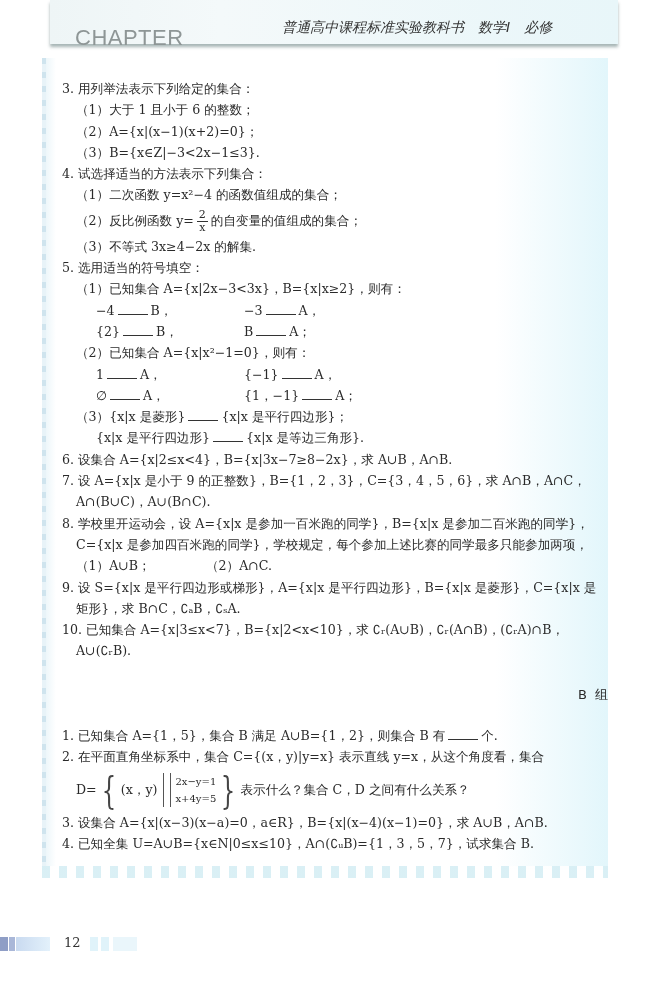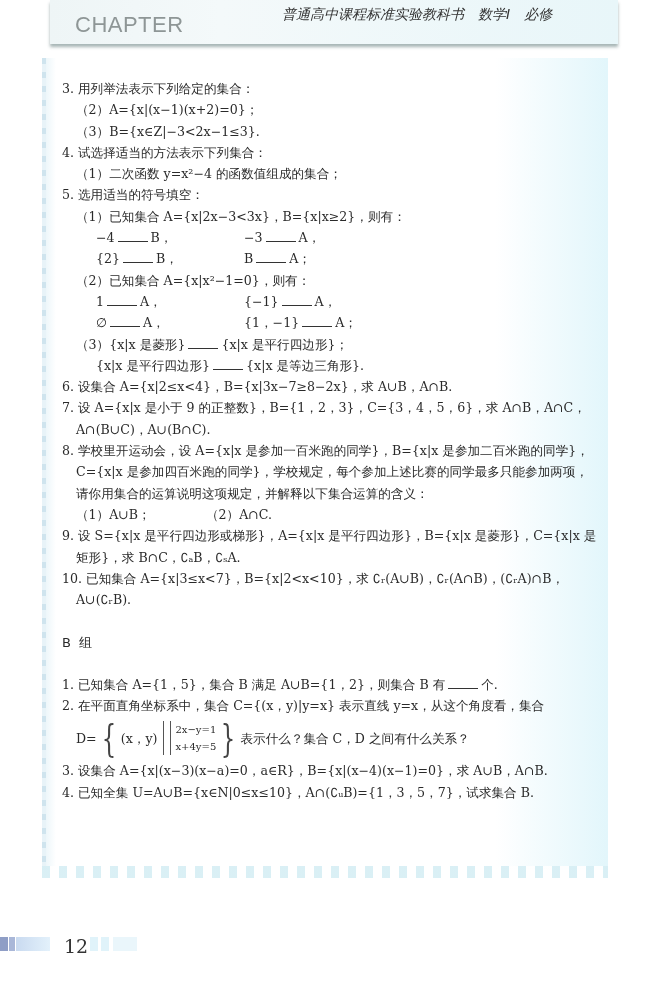--- a/index.html
+++ b/index.html
@@ -8,27 +8,27 @@
       background:#ffffff;
       font-family:"DejaVu Serif", "Liberation Serif", serif;
       color:#2a2a2a;
     }
     .header-bar {
       position:absolute; left:50px; top:0; width:568px; height:44px;
       background:linear-gradient(90deg,#eef5f6 0%,#f4f9fa 30%,#e8f6f9 100%);
       box-shadow:0 3px 3px rgba(60,90,90,0.45);
     }
     .chapter-label {
-      position:absolute; left:25px; top:12px;
+      position:absolute; left:25px; top:25px;
       font-family:"Liberation Sans", sans-serif; font-size:22px; color:#8e9696;
       letter-spacing:0.5px;
       text-align:right;
     }
     .series-title {
-      position:absolute; left:232px; top:6px;
+      position:absolute; left:232px; top:19px;
       font-family:"DejaVu Sans", sans-serif; font-size:14px; font-style:italic;
       color:#333; white-space:nowrap;
     }
     .series-title span { margin-left:14px; }
     .panel {
       position:absolute; left:42px; top:58px; width:566px; height:812px;
       background:linear-gradient(90deg,#e6f3f8 0px,#ffffff 14px,#ffffff 80%,#e2f6fb 100%);
     }
     .panel-left-ticks {
       position:absolute; left:42px; top:58px; width:4px; height:812px;
@@ -47,32 +47,32 @@
     .i1 { padding-left:14px; }
     .i2 { padding-left:34px; }
     .two-col { display:flex; }
     .two-col > span:first-child { width:148px; padding-left:34px; }
     .blank { display:inline-block; width:30px; border-bottom:1px solid #333; margin:0 3px; height:10px; }
     .frac { display:inline-block; vertical-align:middle; text-align:center; font-size:11px; line-height:12px; margin:0 3px; }
     .frac .num { display:block; border-bottom:1px solid #333; padding:0 2px; }
     .frac .den { display:block; }
     .tall { line-height:30px; }
     .group-title {
-      text-align:left; font-family:"DejaVu Sans", sans-serif; font-size:13px;
+      text-align:right; font-family:"DejaVu Sans", sans-serif; font-size:13px;
       margin:22px 0 20px 0; letter-spacing:2px;
     }
     .sysline { display:flex; align-items:center; padding-left:14px; height:44px; }
     .brace-big { font-size:38px; line-height:38px; font-weight:100; color:#444; transform:scaleX(0.6); display:inline-block; }
     .sys { display:inline-block; border-left:1px solid #555; padding-left:6px; margin-left:6px; font-size:10px; line-height:17px; }
     .sys-inner { border-left:1px solid #555; padding-left:4px; }
     .page-num-area { position:absolute; left:0; top:937px; height:14px; width:200px; }
     .pn-bar1 { position:absolute; left:0; top:0; width:8px; height:14px; background:#8f9ec6; }
     .pn-bar2 { position:absolute; left:9px; top:0; width:6px; height:14px; background:#a9b7d8; }
     .pn-bar3 { position:absolute; left:16px; top:0; width:34px; height:14px; background:linear-gradient(90deg,#c9daf0,#e3f1fb); }
-    .pn-num { position:absolute; left:64px; top:-2px; font-size:19px; color:#333; }
+    .pn-num { position:absolute; left:64px; top:-2px; font-size:13px; color:#333; }
     .pn-bar4 { position:absolute; left:90px; top:0; width:8px; height:14px; background:#e0f3fa; }
     .pn-bar5 { position:absolute; left:101px; top:0; width:8px; height:14px; background:#e0f3fa; }
     .pn-bar6 { position:absolute; left:113px; top:0; width:24px; height:14px; background:#eaf6fb; }
   </style>
 </head>
 <body>
 
 <div class="header-bar">
   <div class="chapter-label">CHAPTER</div>
   <div class="series-title">
@@ -80,25 +80,30 @@
   </div>
 </div>
 
 <div class="panel"></div>
 <div class="panel-left-ticks"></div>
 <div class="panel-bottom-ticks"></div>
 
 <div class="content">
 
   <div class="line">3. 用列举法表示下列给定的集合：</div>
+  <div class="line i1">（1）大于 1 且小于 6 的整数；</div>
   <div class="line i1">（2）A={x|(x−1)(x+2)=0}；</div>
   <div class="line i1">（3）B={x∈Z|−3&lt;2x−1≤3}.</div>
 
   <div class="line">4. 试选择适当的方法表示下列集合：</div>
   <div class="line i1">（1）二次函数 y=x²−4 的函数值组成的集合；</div>
+  <div class="line i1 tall">
+    <span>（2）反比例函数 y=</span><span class="frac"><span class="num">2</span><span class="den">x</span></span><span>的自变量的值组成的集合；</span>
+  </div>
+  <div class="line i1">（3）不等式 3x≥4−2x 的解集.</div>
 
   <div class="line">5. 选用适当的符号填空：</div>
   <div class="line i1">（1）已知集合 A={x|2x−3&lt;3x}，B={x|x≥2}，则有：</div>
   <div class="line two-col">
     <span><span>−4</span><span class="blank"></span><span>B，</span></span>
     <span><span>−3</span><span class="blank"></span><span>A，</span></span>
   </div>
   <div class="line two-col">
     <span><span>{2}</span><span class="blank"></span><span>B，</span></span>
     <span><span>B</span><span class="blank"></span><span>A；</span></span>
@@ -119,21 +124,20 @@
     <span>{x|x 是平行四边形}</span><span class="blank"></span><span>{x|x 是等边三角形}.</span>
   </div>
 
   <div class="line">6. 设集合 A={x|2≤x&lt;4}，B={x|3x−7≥8−2x}，求 A∪B，A∩B.</div>
 
   <div class="line">7. 设 A={x|x 是小于 9 的正整数}，B={1，2，3}，C={3，4，5，6}，求 A∩B，A∩C，</div>
   <div class="line i1">A∩(B∪C)，A∪(B∩C).</div>
 
   <div class="line">8. 学校里开运动会，设 A={x|x 是参加一百米跑的同学}，B={x|x 是参加二百米跑的同学}，</div>
   <div class="line i1">C={x|x 是参加四百米跑的同学}，学校规定，每个参加上述比赛的同学最多只能参加两项，</div>
-  <div class="line i1">请你用集合的运算说明这项规定，并解释以下集合运算的含义：</div>
   <div class="line i1">
     <span style="display:inline-block;width:130px">（1）A∪B；</span><span>（2）A∩C.</span>
   </div>
 
   <div class="line">9. 设 S={x|x 是平行四边形或梯形}，A={x|x 是平行四边形}，B={x|x 是菱形}，C={x|x 是</div>
   <div class="line i1">矩形}，求 B∩C，∁ₐB，∁ₛA.</div>
 
   <div class="line">10. 已知集合 A={x|3≤x&lt;7}，B={x|2&lt;x&lt;10}，求 ∁ᵣ(A∪B)，∁ᵣ(A∩B)，(∁ᵣA)∩B，</div>
   <div class="line i1">A∪(∁ᵣB).</div>
 

